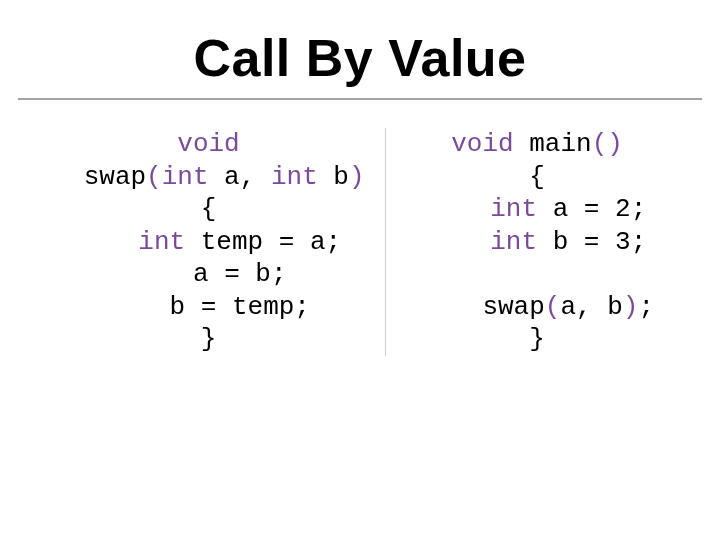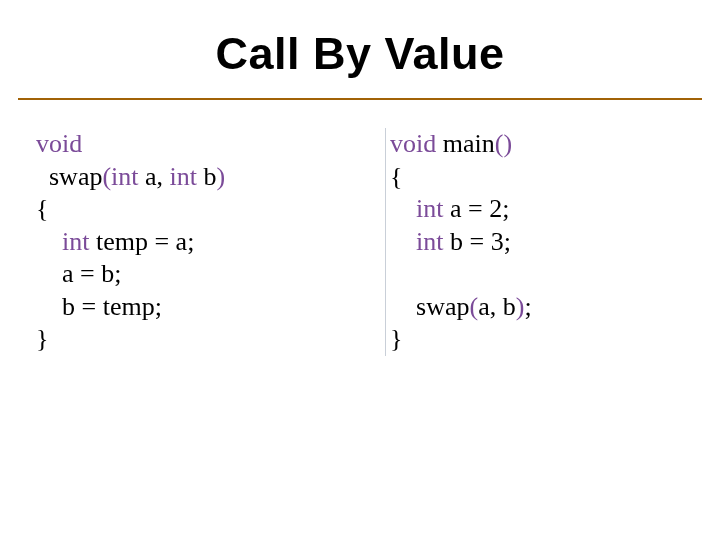--- a/index.html
+++ b/index.html
@@ -1,38 +1,39 @@
 <!DOCTYPE html>
 <html><head>
 <meta charset="utf-8">
 <style>
   * { margin: 0; padding: 0; box-sizing: border-box; }
   html, body { width: 720px; height: 540px; background: #fff; font-family: Verdana, Geneva, sans-serif; }
   .slide { width: 720px; height: 540px; position: relative; padding-top: 28px; }
   .title {
-    font-size: 45px;
+    font-size: 52px;
     font-weight: 700;
     color: #000;
     text-align: center;
-    padding-bottom: 18px;
-    border-bottom: 2px solid #a16207;
+    padding-bottom: 10px;
+    border-bottom: 2px solid #a3a3a3;
     margin: 0 18px 0 18px;
     letter-spacing: 0.5px;
   }
   .columns {
     display: flex;
     margin-top: 28px;
     padding: 0 36px;
   }
   .col {
-    font-family: Liberation Serif, serif;
+    font-family: Liberation Mono, monospace;
     font-size: 26px;
     line-height: 1.25;
     color: #000;
     white-space: pre;
+    text-align: center;
   }
   .col-left { width: 54%; }
   .col-right { width: 46%; }
   .divider {
     width: 0;
     border-left: 1px solid #c9cfd8;
     align-self: stretch;
     margin: 0 4px;
   }
   .kw { color: #7b4b99; }

